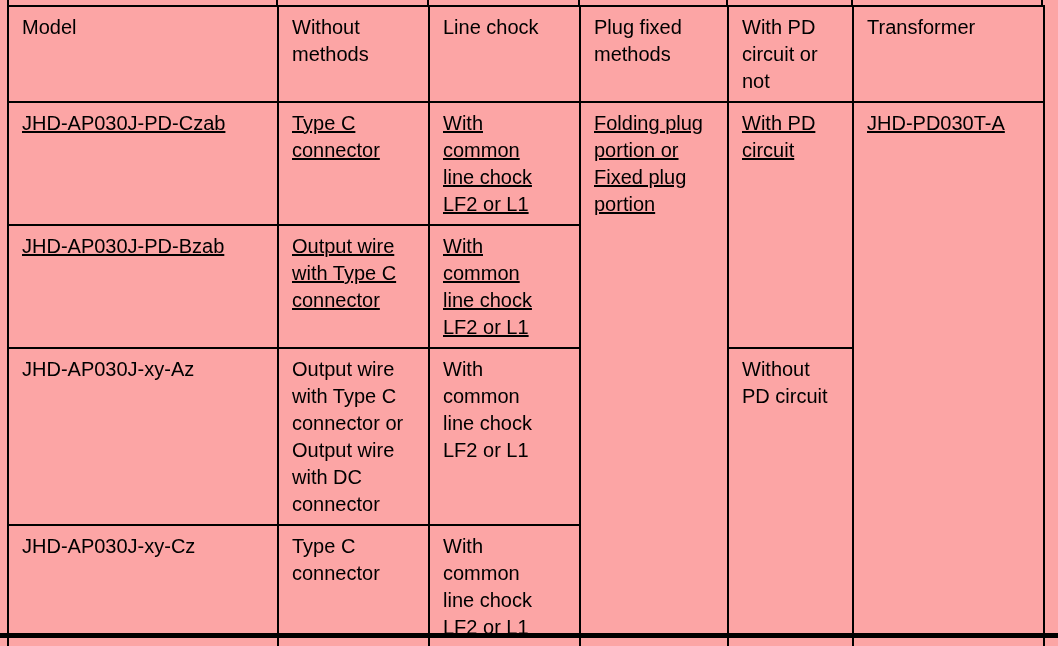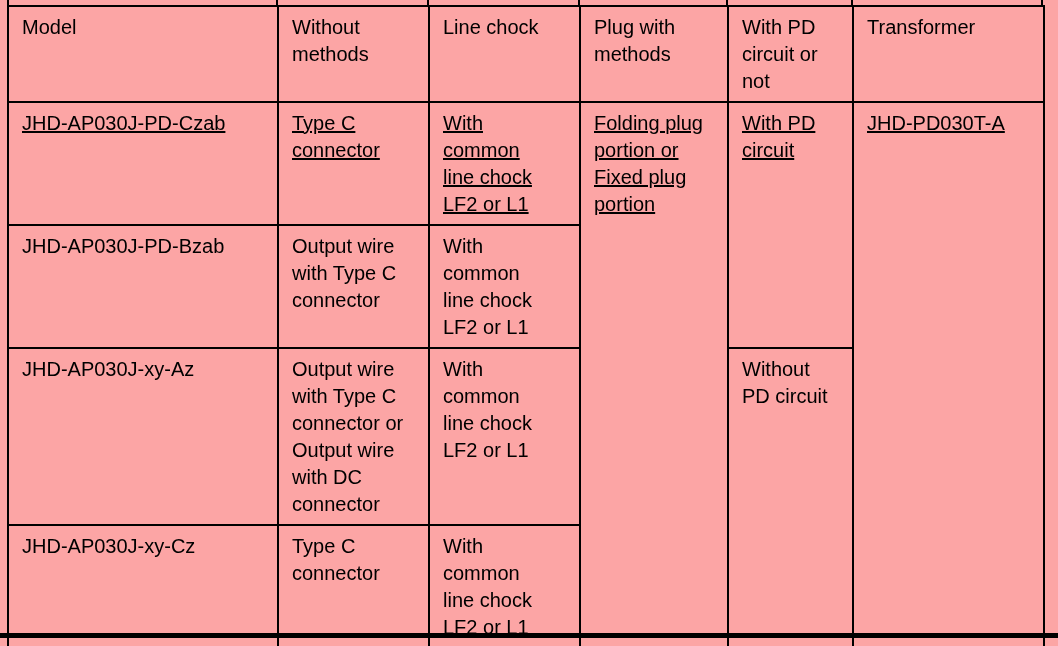--- a/index.html
+++ b/index.html
@@ -29,21 +29,21 @@
     text-align: left;
     font-size: 20px;
     font-weight: 400;
     line-height: 27px;
     padding: 7px 10px 6px 13px;
     white-space: pre-line;
     overflow: hidden;
   }
   tr.hdr   { height: 93px; }
   tr.row1  { height: 122px; text-decoration: underline; }
-  tr.row2  { height: 120px; }
+  tr.row2  { height: 120px; text-decoration: underline; }
   tr.row3  { height: 175px; }
   tr.row4  { height: 117px; }
   
   .tick {
     position: absolute;
     top: 0; width: 2px; height: 7px;
     background: #000000;
   }
   .t0 { left: 7px; }    .t1 { left: 276px; }
   .t2 { left: 427px; }  .t3 { left: 578px; }
@@ -78,21 +78,21 @@
       <col style="width:148px">
       <col style="width:125px">
       <col style="width:191px">
     </colgroup>
     <thead>
       <tr class="hdr">
         <th>Model</th>
         <th>Without
 methods</th>
         <th>Line chock</th>
-        <th>Plug with
+        <th>Plug fixed
 methods</th>
         <th>With PD
 circuit or
 not</th>
         <th>Transformer</th>
       </tr>
     </thead>
     <tbody>
       <tr class="row1">
         <td>JHD-AP030J-PD-Czab</td>

